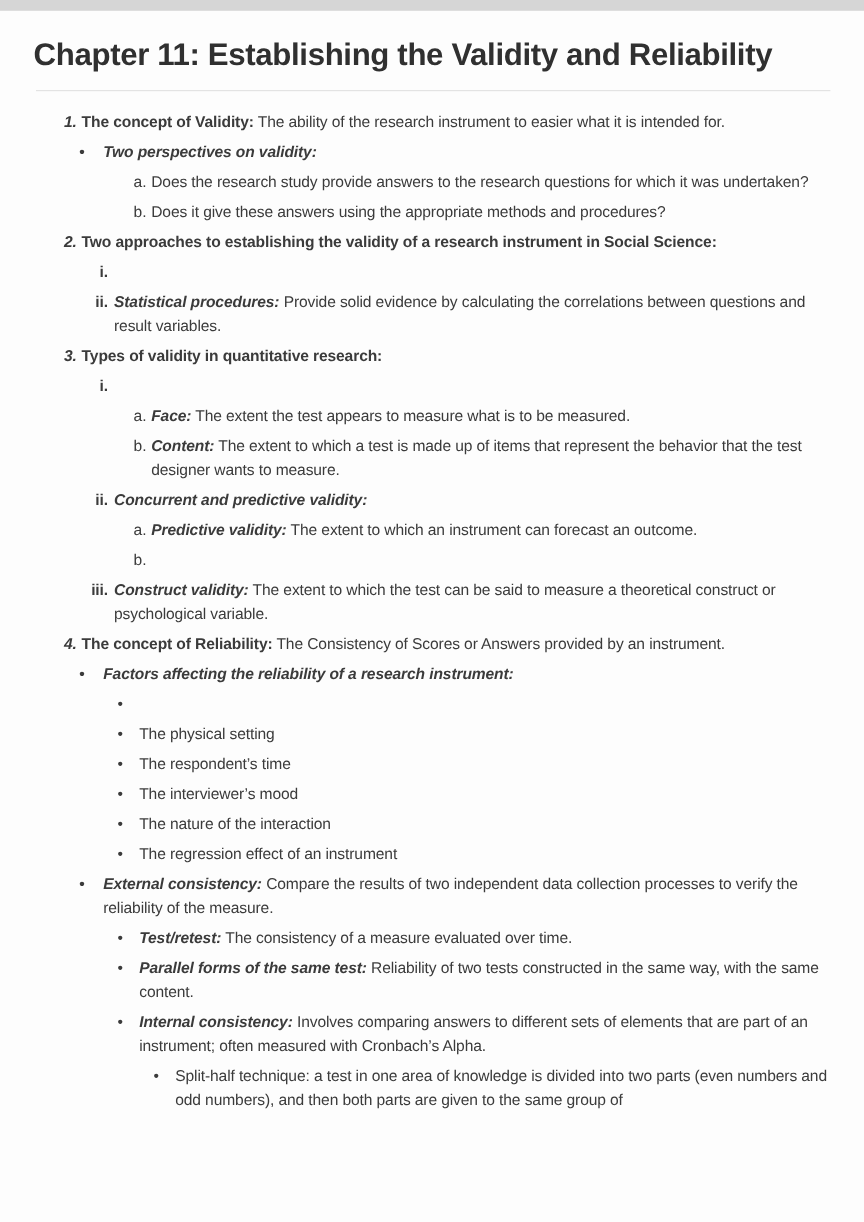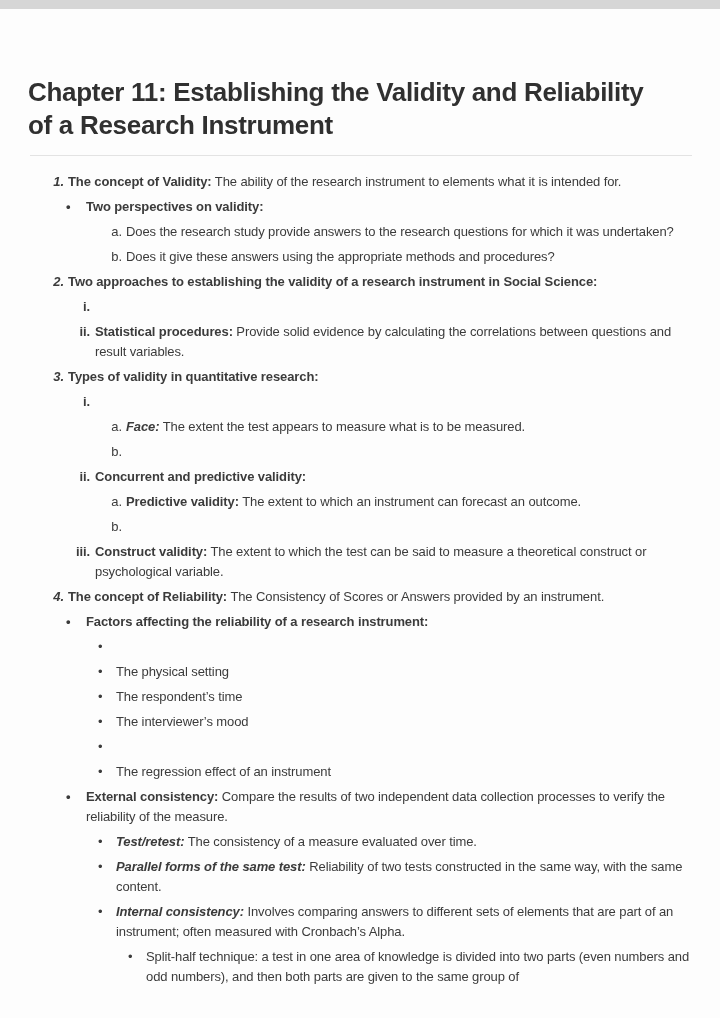--- a/index.html
+++ b/index.html
@@ -14,21 +14,20 @@
     color: var(--text, #3b3b3b);
     font-family: "Liberation Sans", sans-serif;
   }
   .top-strip {
     height: 9px;
     background: #d6d6d6;
   }
   .page {
     padding: 12px 28px 0 28px;
     box-sizing: border-box;
-    margin-top: 47px;
   }
   .title {
     color: var(--title, #303030);
     font-size: 26px;
     line-height: 33px;
     font-weight: 700;
     letter-spacing: -0.3px;
     margin: 8px 0 13px 0;
   }
   .divider {
@@ -60,42 +59,41 @@
   .lv-r1   .marker { width: 26px; text-align: right; margin-right: 5px; }
   .lv-a2   { padding-left: 66px; }
   .lv-a2   .marker { width: 28px; text-align: right; margin-right: 4px; }
   .lv-b2   { padding-left: 70px; }
   .lv-b2   .marker { width: 8px;  text-align: left;  margin-right: 10px; }
   .lv-b3   { padding-left: 100px; }
   .lv-b3   .marker { width: 8px;  text-align: left;  margin-right: 10px; }
 
   
   .seg-bi { font-weight: 700; }
-  .seg-b  { font-weight: 700; }
+  .seg-b  { font-weight: 700; font-style: italic; }
   .seg-i  { font-style: italic; font-weight: bold; }
   .seg-r  { }
   .ms-bi  { font-weight: 700; font-style: italic; }
   .ms-b   { font-weight: 700; }
   .ms-r   { }
 </style>
 </head>
 <body style="--bg: #fdfdfd; --text: #3b3b3b; --title: #303030; --divider: #e3e3e3;">
 
 <div class="top-strip"></div>
 
 <div class="page">
   <div class="title">
     <div>Chapter 11: Establishing the Validity and Reliability</div>
-    <div>of a Research Instrument</div>
   </div>
   <hr class="divider">
   <div class="doc">
       <div class="item lv-num">
         <span class="marker ms-bi">1.</span>
-        <span class="content"><span class="seg-bi">The concept of Validity:</span><span class="seg-r"> The ability of the research instrument to elements what it is intended for.</span></span>
+        <span class="content"><span class="seg-bi">The concept of Validity:</span><span class="seg-r"> The ability of the research instrument to easier what it is intended for.</span></span>
       </div>
       <div class="item lv-b1">
         <span class="marker ms-b">•</span>
         <span class="content"><span class="seg-b">Two perspectives on validity:</span></span>
       </div>
       <div class="item lv-a2">
         <span class="marker ms-r">a.</span>
         <span class="content"><span class="seg-r">Does the research study provide answers to the research questions for which it was undertaken?</span></span>
       </div>
       <div class="item lv-a2">
@@ -119,20 +117,21 @@
       </div>
       <div class="item lv-r1">
         <span class="marker ms-b">i.</span>
       </div>
       <div class="item lv-a2">
         <span class="marker ms-r">a.</span>
         <span class="content"><span class="seg-i">Face:</span><span class="seg-r"> The extent the test appears to measure what is to be measured.</span></span>
       </div>
       <div class="item lv-a2">
         <span class="marker ms-r">b.</span>
+        <span class="content"><span class="seg-i">Content:</span><span class="seg-r"> The extent to which a test is made up of items that represent the behavior that the test designer wants to measure.</span></span>
       </div>
       <div class="item lv-r1">
         <span class="marker ms-b">ii.</span>
         <span class="content"><span class="seg-b">Concurrent and predictive validity:</span></span>
       </div>
       <div class="item lv-a2">
         <span class="marker ms-r">a.</span>
         <span class="content"><span class="seg-b">Predictive validity:</span><span class="seg-r"> The extent to which an instrument can forecast an outcome.</span></span>
       </div>
       <div class="item lv-a2">
@@ -160,20 +159,21 @@
       <div class="item lv-b2">
         <span class="marker ms-r">•</span>
         <span class="content"><span class="seg-r">The respondent’s time</span></span>
       </div>
       <div class="item lv-b2">
         <span class="marker ms-r">•</span>
         <span class="content"><span class="seg-r">The interviewer’s mood</span></span>
       </div>
       <div class="item lv-b2">
         <span class="marker ms-r">•</span>
+        <span class="content"><span class="seg-r">The nature of the interaction</span></span>
       </div>
       <div class="item lv-b2">
         <span class="marker ms-r">•</span>
         <span class="content"><span class="seg-r">The regression effect of an instrument</span></span>
       </div>
       <div class="item lv-b1">
         <span class="marker ms-b">•</span>
         <span class="content"><span class="seg-b">External consistency:</span><span class="seg-r"> Compare the results of two independent data collection processes to verify the reliability of the measure.</span></span>
       </div>
       <div class="item lv-b2">

